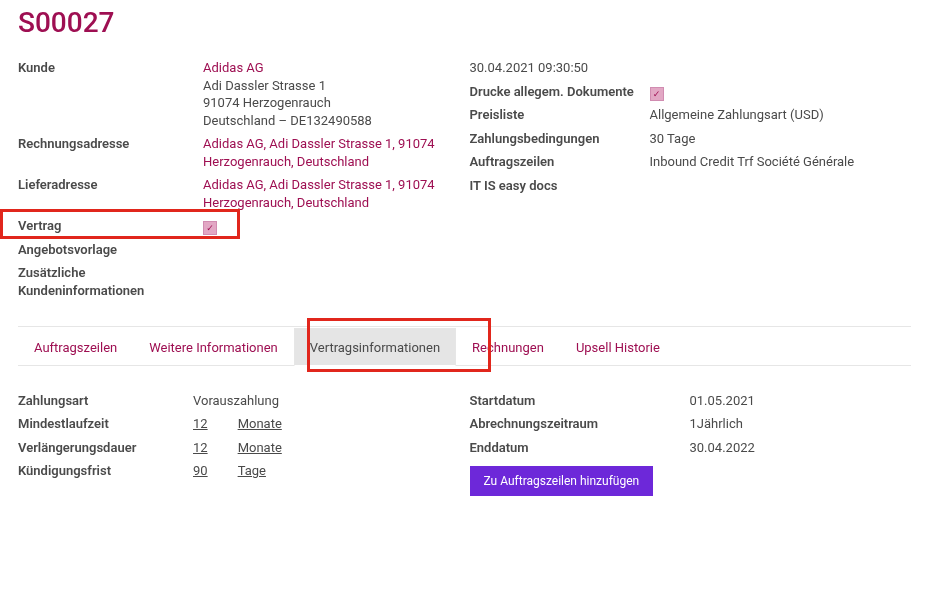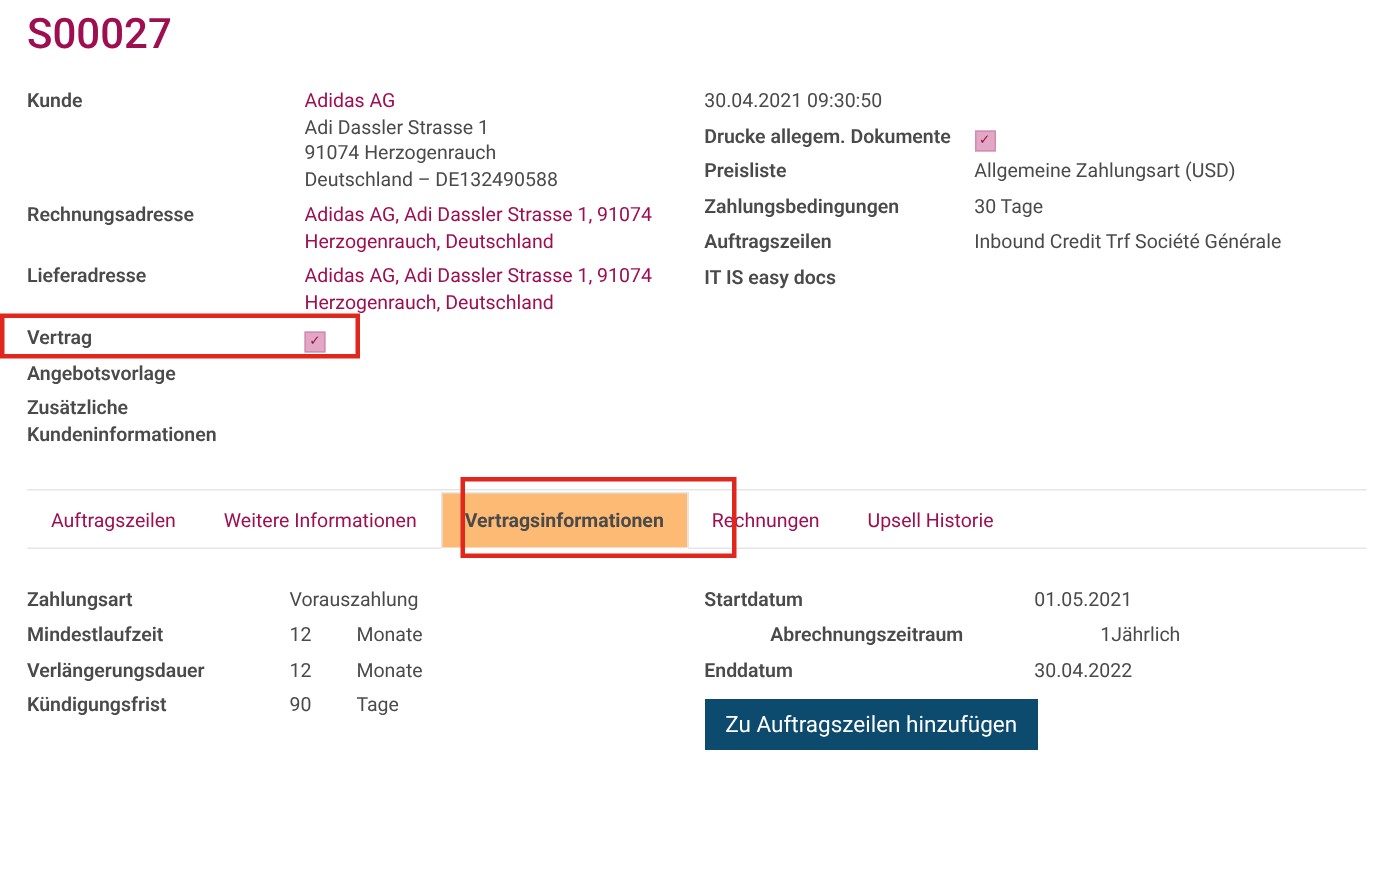--- a/index.html
+++ b/index.html
@@ -73,36 +73,35 @@
     cursor:pointer;
     border:1px solid transparent;
     border-bottom:none;
     position:relative;
     top:1px;
   }
   .tab.active {
     color:#4a4a4a;
     border:1px solid #e6e6e6;
     border-bottom:1px solid #fff;
-    background:#fdba74;
-    font-weight:bold;
+    background:#e5e5e5;
   }
   .contract-cols {
     display:flex;
     gap:10px;
     margin-top:24px;
   }
   .contract-cols .col .row .label { width:175px; min-width:175px; }
-  .sub { display:flex; gap:30px; }
+  .sub { display:flex; gap:30px;text-decoration:underline; }
   .btn {
     display:inline-block;
-    background:#0c4a6e;
+    background:#6d28d9;
     color:#fff;
     padding:8px 14px;
-    font-size:15px;
+    font-size:12px;
     cursor:pointer;
   }
   .rel { position:relative; }
 </style>
 </head>
 <body>
 
 <h1 class="title">S00027</h1>
 
 <div class="cols rel">
@@ -234,21 +233,21 @@
   </div>
 
   <div class="col">
 
     <div class="row">
       <div class="label" style="width:220px;min-width:220px;">Startdatum</div>
       <div class="value">01.05.2021</div>
     </div>
 
     <div class="row">
-      <div class="label" style="width:220px;min-width:220px;margin-left:44px;">Abrechnungszeitraum</div>
+      <div class="label" style="width:220px;min-width:220px;">Abrechnungszeitraum</div>
       <div class="value">1Jährlich</div>
     </div>
 
     <div class="row">
       <div class="label" style="width:220px;min-width:220px;">Enddatum</div>
       <div class="value">30.04.2022</div>
     </div>
 
     <div class="row" style="margin-top:6px;">
       <div class="btn">Zu Auftragszeilen hinzufügen</div>

